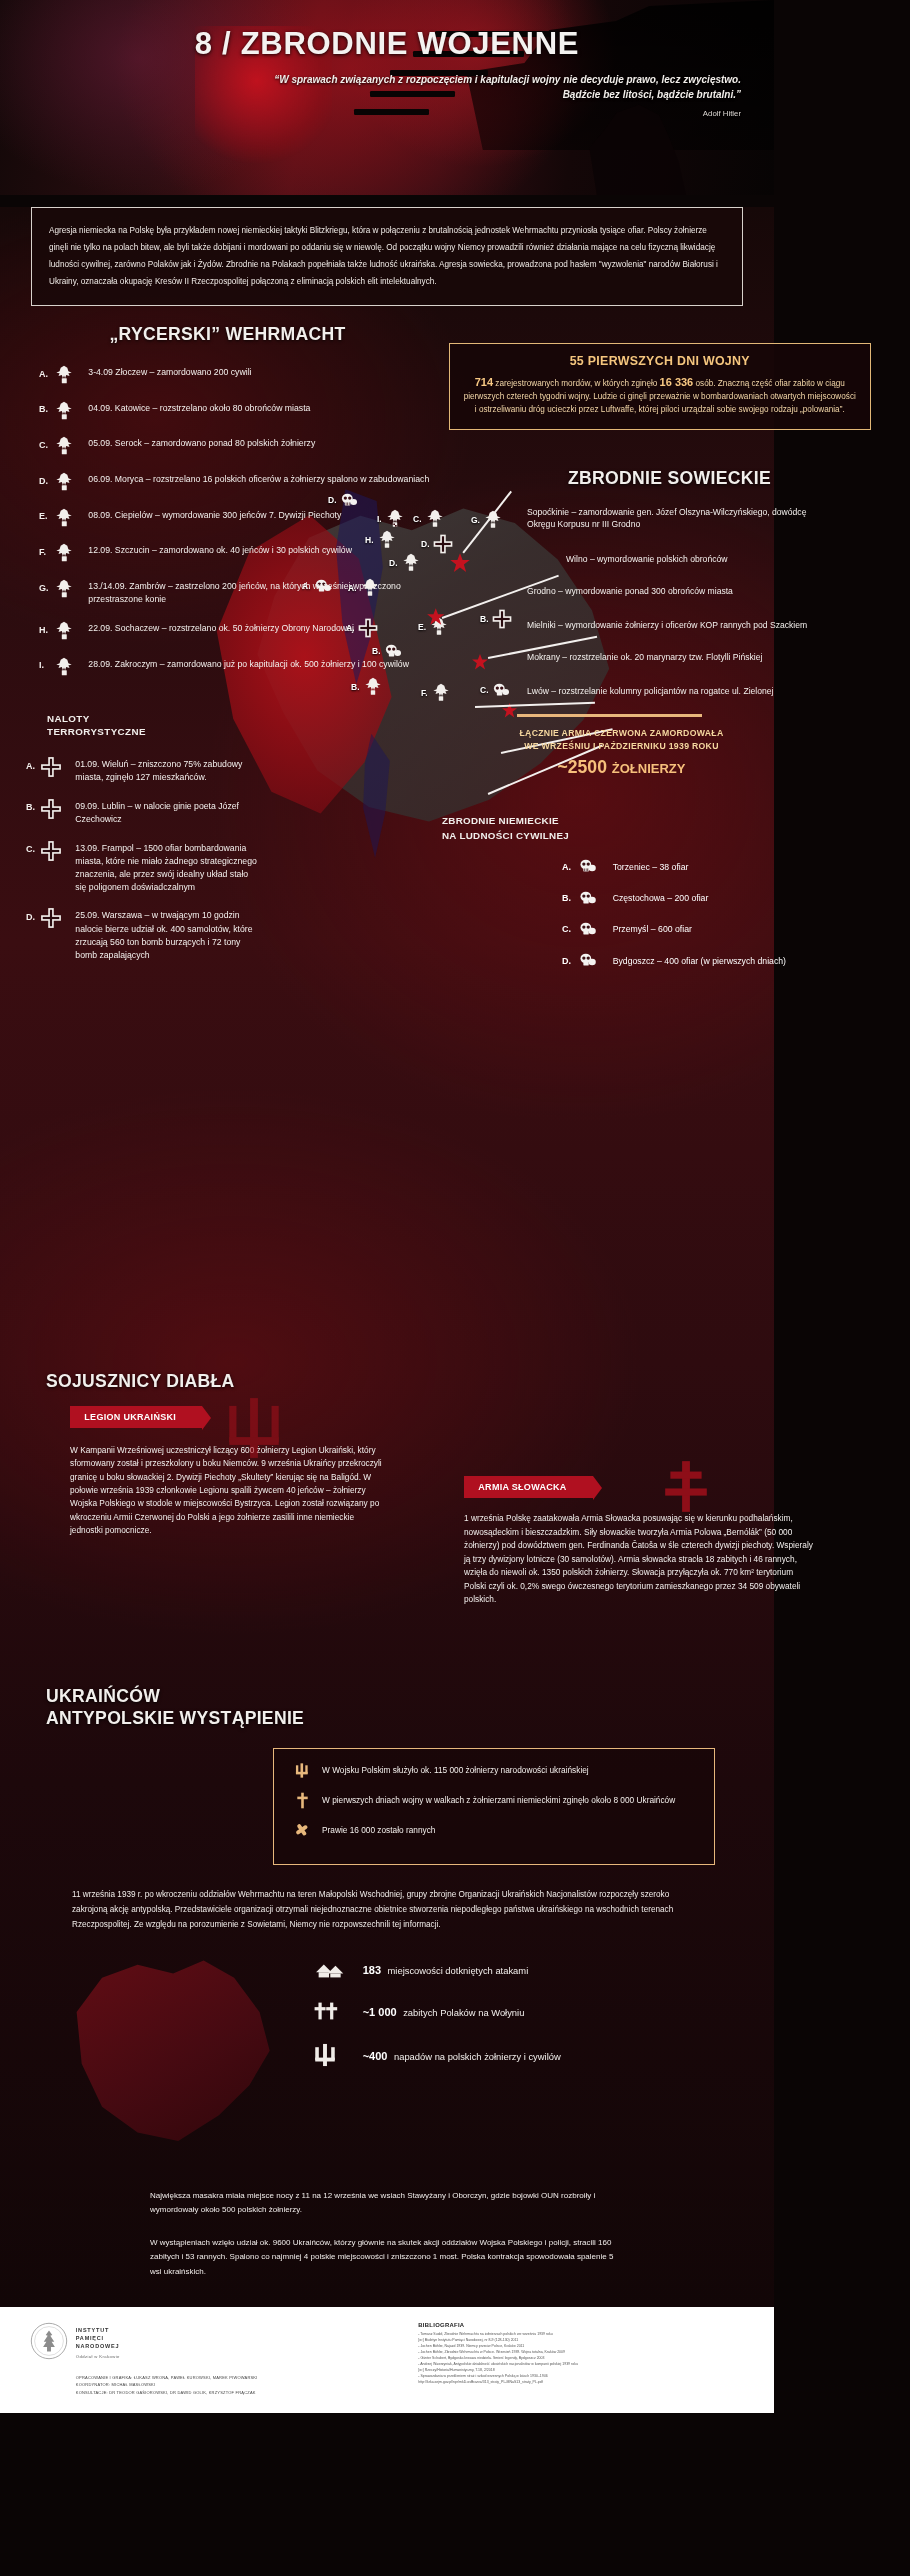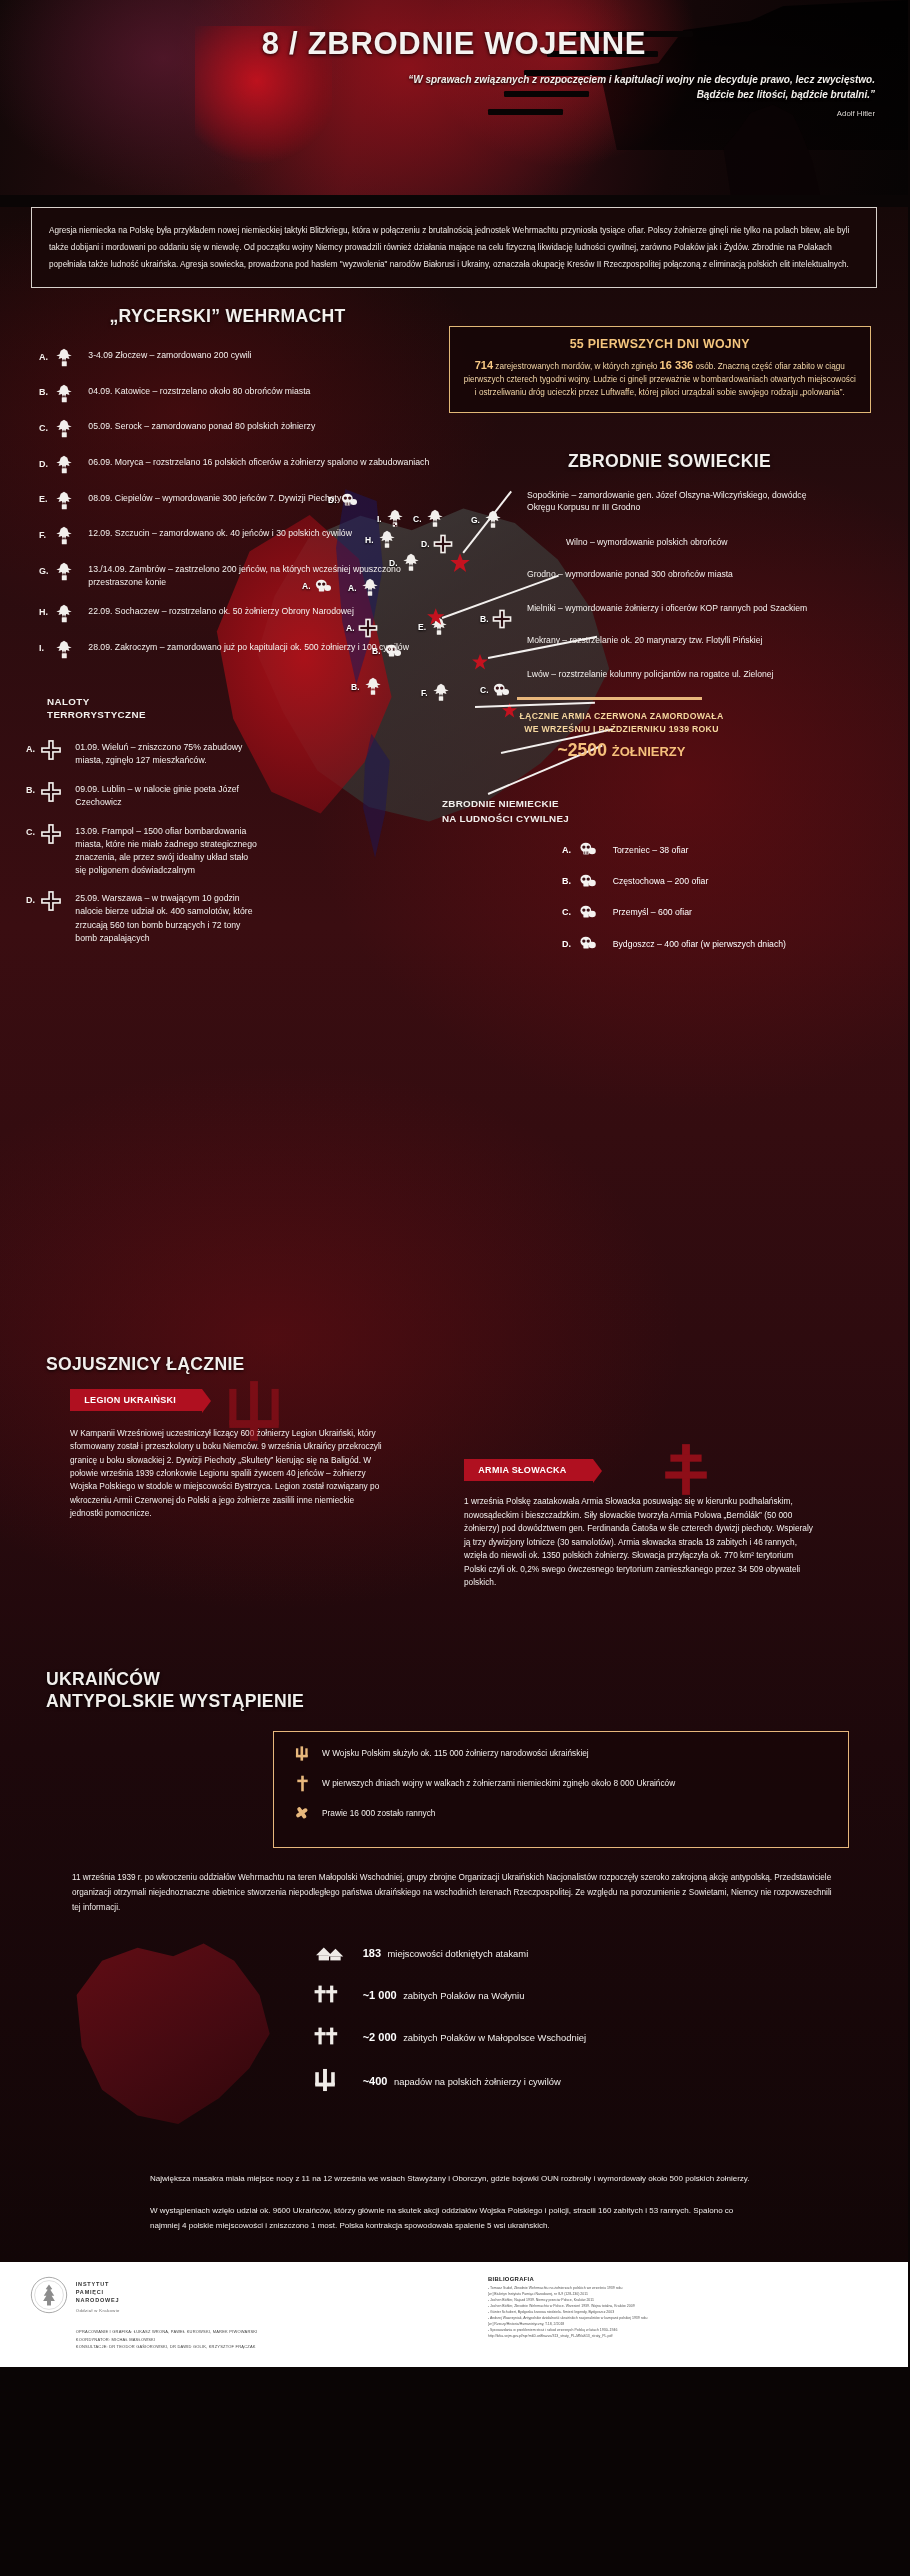--- a/index.html
+++ b/index.html
@@ -3,21 +3,21 @@
 <meta charset="utf-8">
 <style>
   * { margin:0; padding:0; box-sizing:border-box; }
   body {
     width:910px;
     background:#0a0505;
     font-family:"Liberation Sans", sans-serif;
     color:#fff;
     overflow-x:hidden;
   }
-  .page { width:908px; position:relative; }
+  .page { width:774px; position:relative; }
 
   
   .hero {
     position:relative;
     height:195px;
     background:
       radial-gradient(ellipse 260px 195px at 18% 30%, rgba(110,30,60,.55), transparent 70%),
       radial-gradient(ellipse 325px 247px at 45% 35%, rgba(160,18,28,.75), transparent 72%),
       radial-gradient(ellipse 195px 169px at 62% 25%, rgba(190,25,35,.55), transparent 70%),
       linear-gradient(100deg,#120808 0%, #2a0d10 22%, #4a1016 40%, #300d12 58%, #140708 74%, #070404 100%);
@@ -762,21 +762,21 @@
                   </g>
                 </svg>
               </div>
             <div class="gc-text">Bydgoszcz – 400 ofiar (w pierwszych dniach)</div>
           </div>
         </div>
       </div>
     </div>
 
     <div class="soj">
-      <div class="sec-h soj-title">SOJUSZNICY ŁĄCZNIE</div>
+      <div class="sec-h soj-title">SOJUSZNICY DIABŁA</div>
 
       <div style="position:relative;height:280px;margin-top:14.3px;">
 
         <div style="position:absolute;left:70px;top:0;width:312px;">
           <div class="banner">LEGION UKRAIŃSKI</div>
           <div class="soj-block" style="margin-top:15.6px;">W Kampanii Wrześniowej uczestniczył liczący 600 żołnierzy Legion Ukraiński, który sformowany został i przeszkolony u boku Niemców. 9 września Ukraińcy przekroczyli granicę u boku słowackiej 2. Dywizji Piechoty „Skultety” kierując się na Baligód. W połowie września 1939 członkowie Legionu spalili żywcem 40 jeńców – żołnierzy Wojska Polskiego w stodole w miejscowości Bystrzyca. Legion został rozwiązany po wkroczeniu Armii Czerwonej do Polski a jego żołnierze zasilili inne niemieckie jednostki pomocnicze.</div>
         </div>
         <div style="position:absolute;left:215px;top:-17px;opacity:.5;">
           <svg width="78" height="78" viewBox="0 0 120 120">
               <g fill="#b0101c">
@@ -870,34 +870,20 @@
                   <rect x="4" y="11" width="17" height="5"></rect>
                   <rect x="28" y="4" width="5" height="26"></rect>
                   <rect x="22" y="11" width="17" height="5"></rect>
                 </g>
               </svg>
           </div>
           <div class="stat-num">~1 000</div>
           <div class="stat-lbl">zabitych Polaków na Wołyniu</div>
         </div>
 
-        <div class="stat-row">
-          <div class="stat-ico">
-            <svg width="31" height="22" viewBox="0 0 48 34">
-                <g fill="#f0ece8">
-                  <rect x="10" y="4" width="5" height="26"></rect>
-                  <rect x="4" y="11" width="17" height="5"></rect>
-                  <rect x="28" y="4" width="5" height="26"></rect>
-                  <rect x="22" y="11" width="17" height="5"></rect>
-                </g>
-              </svg>
-          </div>
-          <div class="stat-num">~2 000</div>
-          <div class="stat-lbl">zabitych Polaków w Małopolsce Wschodniej</div>
-        </div>
 
         <div class="stat-row">
           <div class="stat-ico">
             <svg width="26" height="26" viewBox="0 0 40 40">
                 <g fill="#f0ece8">
                   <rect x="17" y="3" width="6" height="34"></rect>
                   <rect x="5" y="8" width="5.5" height="20"></rect>
                   <rect x="29.5" y="8" width="5.5" height="20"></rect>
                   <rect x="5" y="24" width="30" height="6"></rect>
                 </g>

